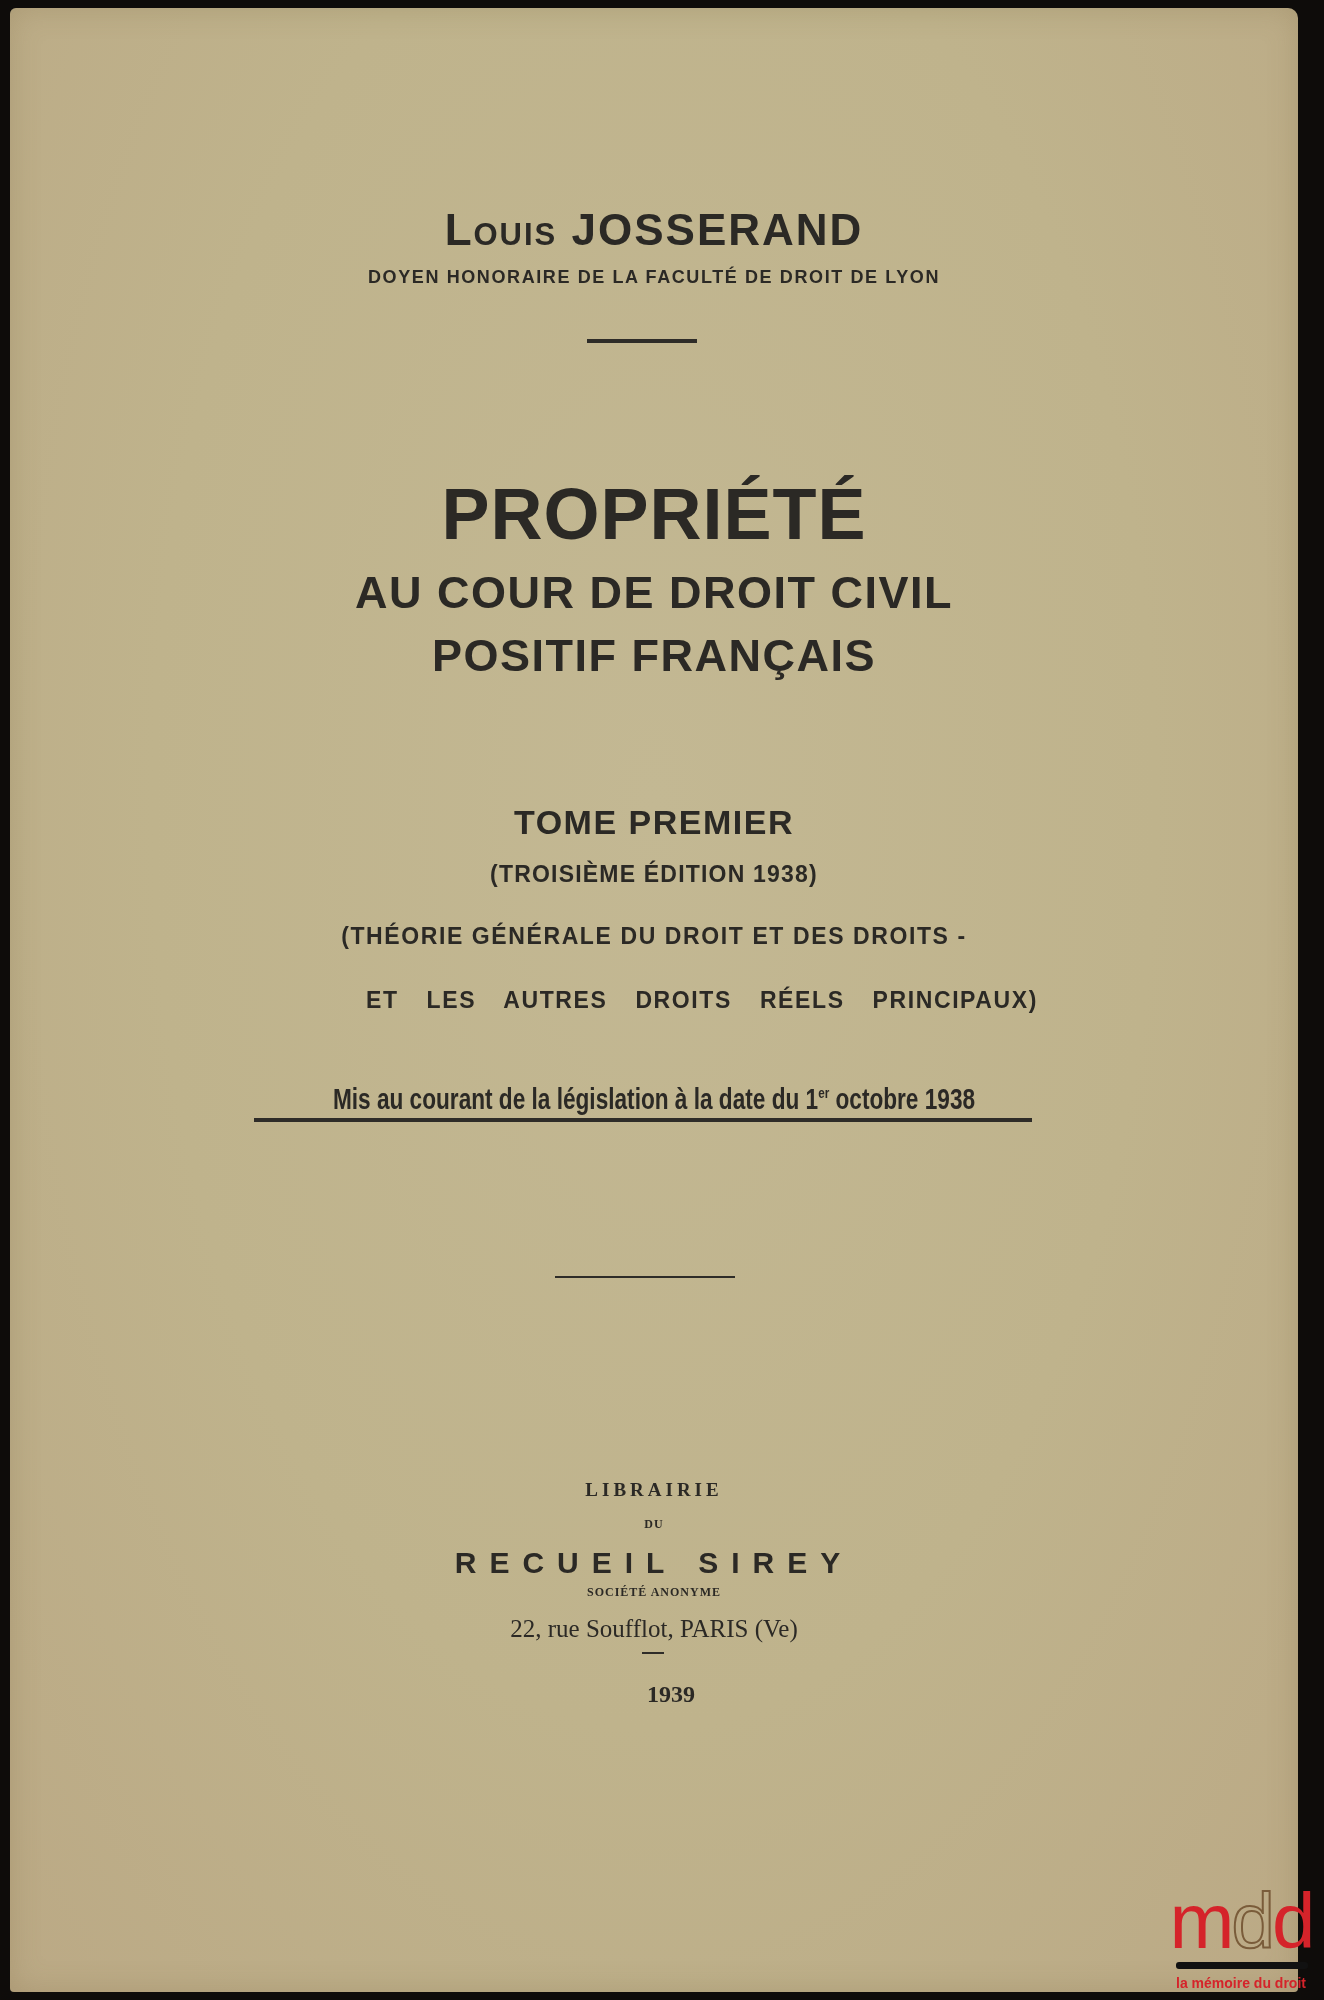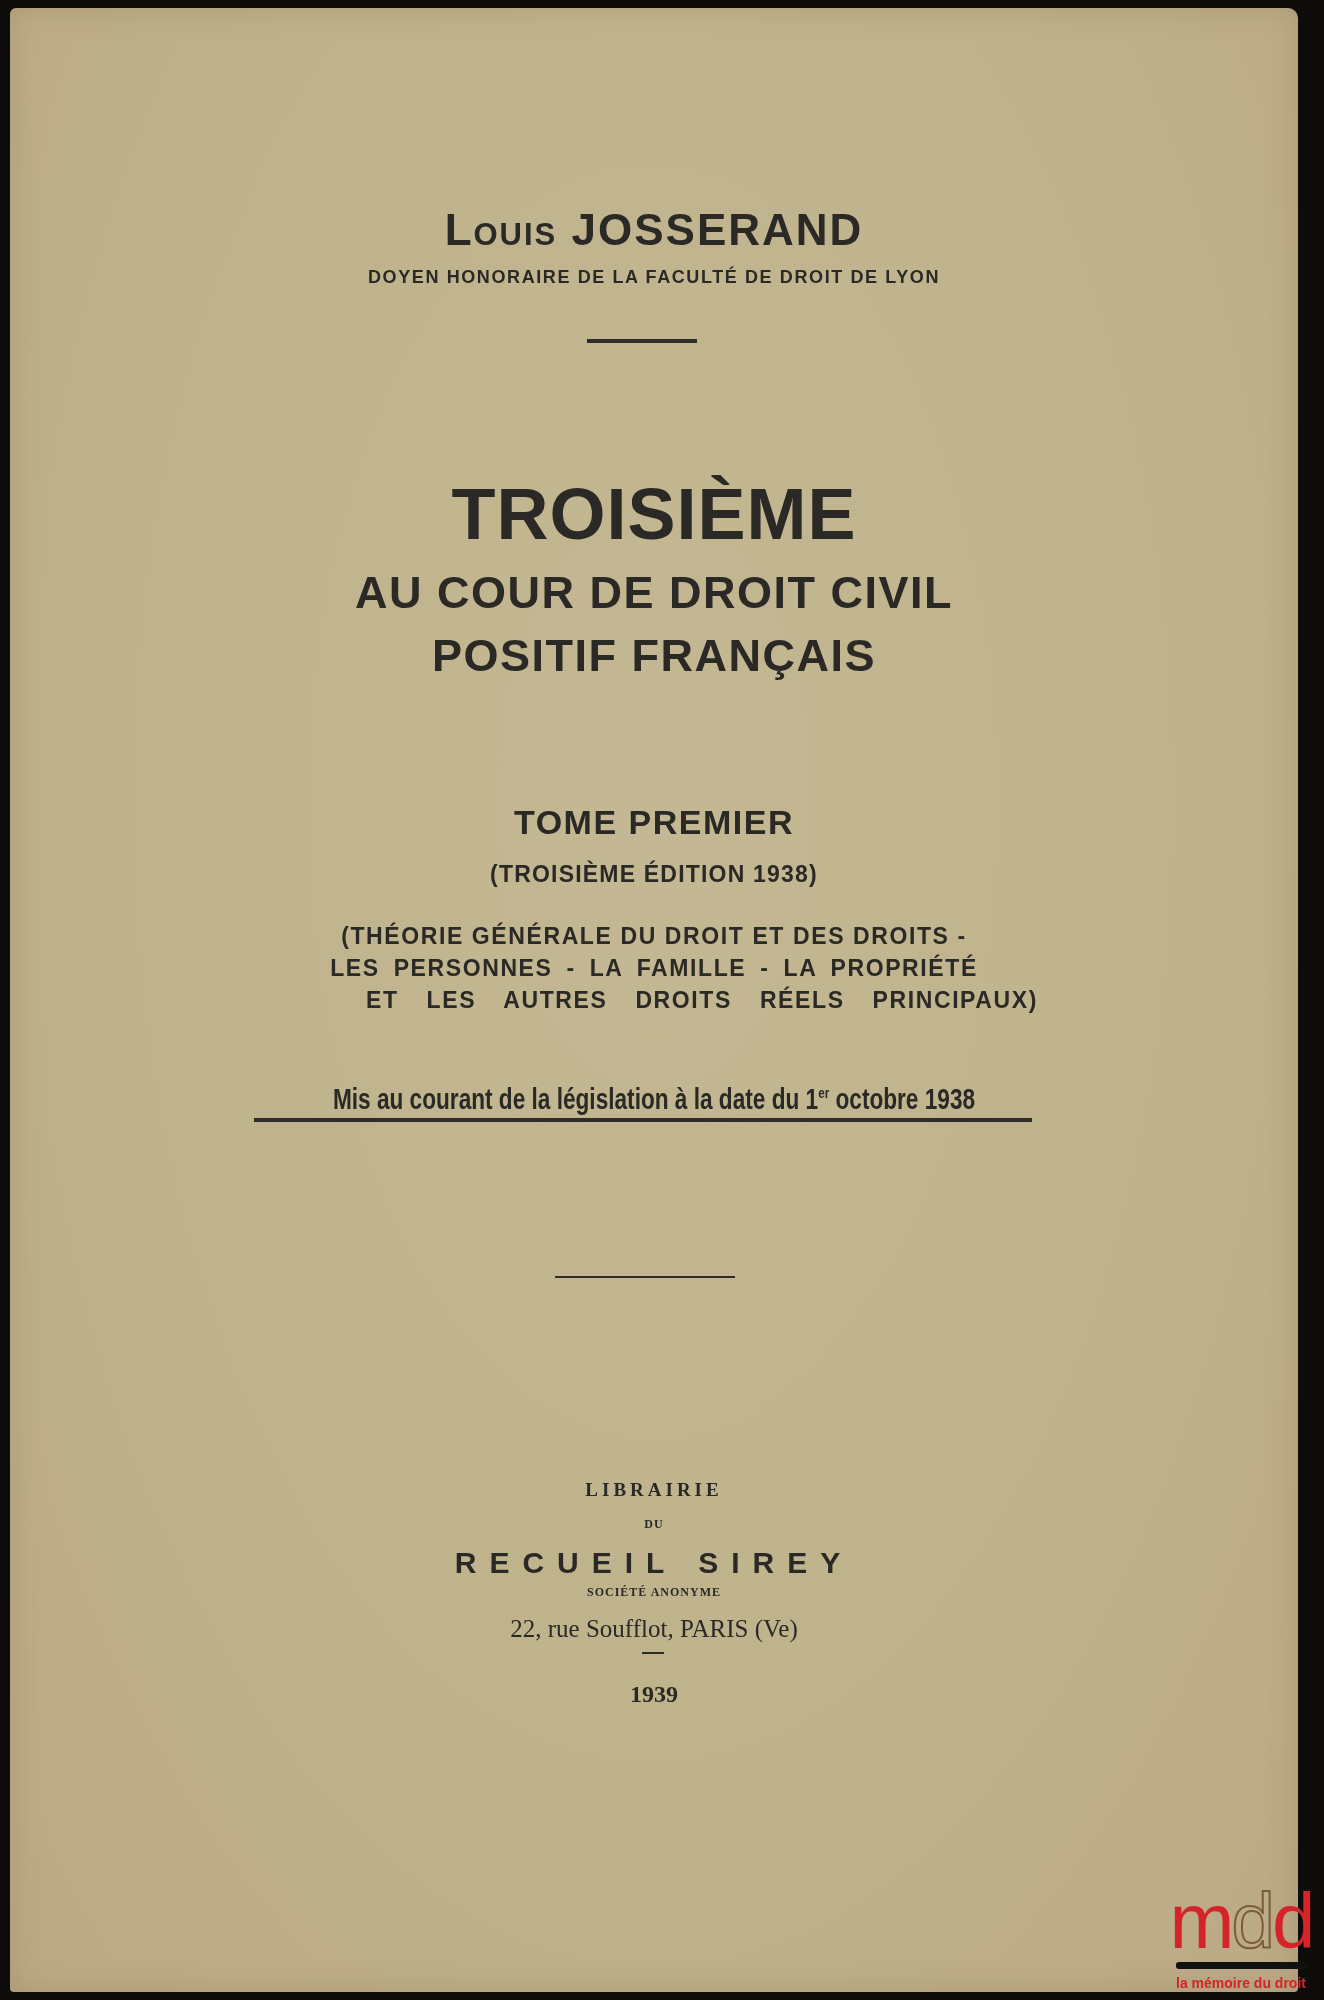--- a/index.html
+++ b/index.html
@@ -29,21 +29,21 @@
   .edition { top:855px; font-size:23px; letter-spacing:1.2px; }
   .theory { font-size:23px; letter-spacing:1.6px; }
   .t1 { top:917px; } .t2 { top:949px; } .t3 { top:981px; }
   .update { top:1077px; font-size:29px; font-family:"Liberation Sans Narrow","Liberation Sans", sans-serif; transform:scaleX(0.78); }
   .decrets { top:1194px; font-size:23px; letter-spacing:1.2px; }
   .libr { top:1472px; font-size:19px; letter-spacing:4px; }
   .du { top:1510px; font-size:12px; letter-spacing:1px; }
   .recueil { top:1540px; font-size:30px; letter-spacing:13px; font-family:"Liberation Sans", sans-serif; }
   .societe { top:1578px; font-size:12px; letter-spacing:1px; }
   .addr { top:1608px; font-size:25px; font-weight:normal; }
-  .year { top:1674px; font-size:24px; }
+  .year { top:1674px; font-size:24px;padding-left:17px; }
   .logo {
     position:absolute; right:8px; bottom:6px; width:150px; height:112px; text-align:center;
     font-family:"Liberation Sans", sans-serif;
   }
   .logo .mdd { color:#d5232a; font-size:78px; font-weight:normal; line-height:1; letter-spacing:-3px; }
   .logo .mdd .o { color:transparent; -webkit-text-stroke:2px #7a5c3a; }
   .logo .bar { height:7px; background:#111; margin:2px 8px 6px 10px; border-radius:3px; }
   .logo .tag { color:#d5232a; font-size:14px; font-weight:bold; }
 </style>
 </head>
@@ -51,29 +51,28 @@
 
 <div class="page">
 
   <div class="line author">
     <span style="font-variant:small-caps;">Louis</span>
     <span>JOSSERAND</span>
   </div>
   <div class="line affil1">DOYEN HONORAIRE DE LA FACULTÉ DE DROIT DE LYON</div>
   <div class="rule" style="left:577px; top:331px; width:110px; height:4px;"></div>
 
-  <div class="line title">TROISIÈME</div>
+  <div class="line title">PROPRIÉTÉ</div>
   <div class="line sub1">AU COUR DE DROIT CIVIL</div>
   <div class="line tome">TOME PREMIER</div>
 
   <div class="line sub2">POSITIF FRANÇAIS</div>
   <div class="line edition">(TROISIÈME ÉDITION 1938)</div>
 
   <div class="line theory t1">(THÉORIE GÉNÉRALE DU DROIT ET DES DROITS -</div>
-  <div class="line theory t2" style="word-spacing:6px;">LES PERSONNES - LA FAMILLE - LA PROPRIÉTÉ</div>
   <div class="line theory t3" style="word-spacing:20px;margin-left:48px;">ET LES AUTRES DROITS RÉELS PRINCIPAUX)</div>
 
   <div class="line update">
     <span>Mis au courant de la législation à la date du 1</span><sup style="font-size:15px;">er</sup><span> octobre 1938</span>
   </div>
   <div class="rule" style="left:244px; top:1110px; width:778px; height:4px;"></div>
 
   <div class="rule" style="left:545px; top:1268px; width:180px; height:2px;"></div>
 
   <div class="line serif libr">LIBRAIRIE</div>

